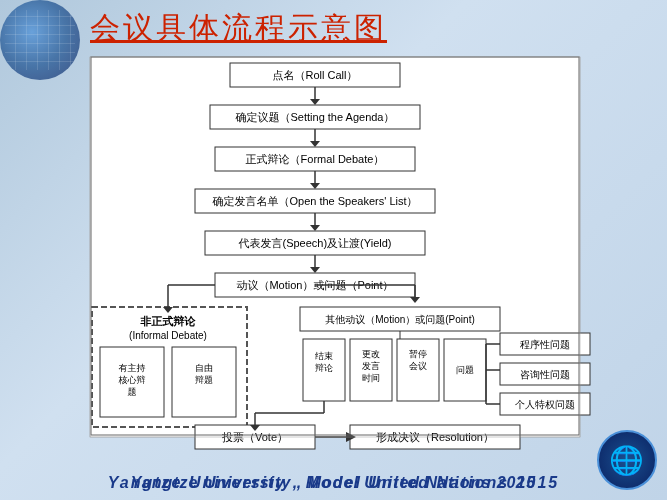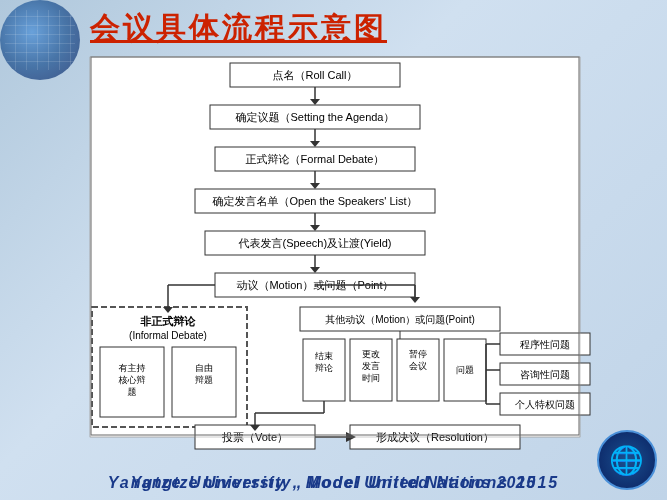--- a/index.html
+++ b/index.html
@@ -53,21 +53,21 @@
       color: #88bbdd;
       font-size: 28px;
     }
 
     
     .title {
       position: absolute;
       top: 8px;
       left: 90px;
       font-size: 30px;
-      font-weight: bold;
+      font-weight: normal;
       color: #cc2200;
       letter-spacing: 3px;
       text-decoration: underline;
       font-family: "Microsoft YaHei", SimHei, Arial, sans-serif;
     }
 
     
     .footer {
       position: absolute;
       bottom: 8px;

